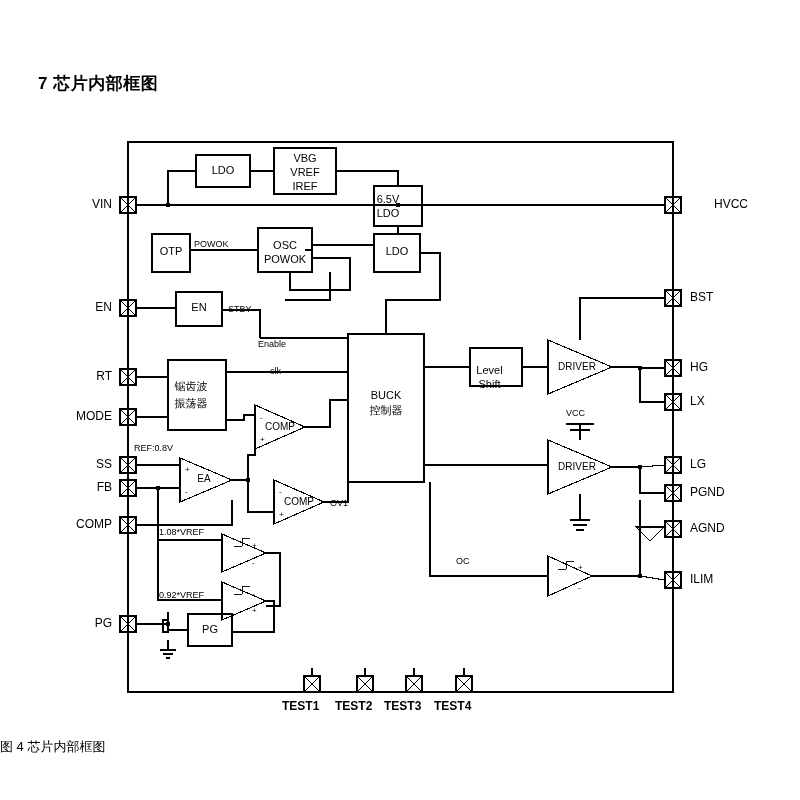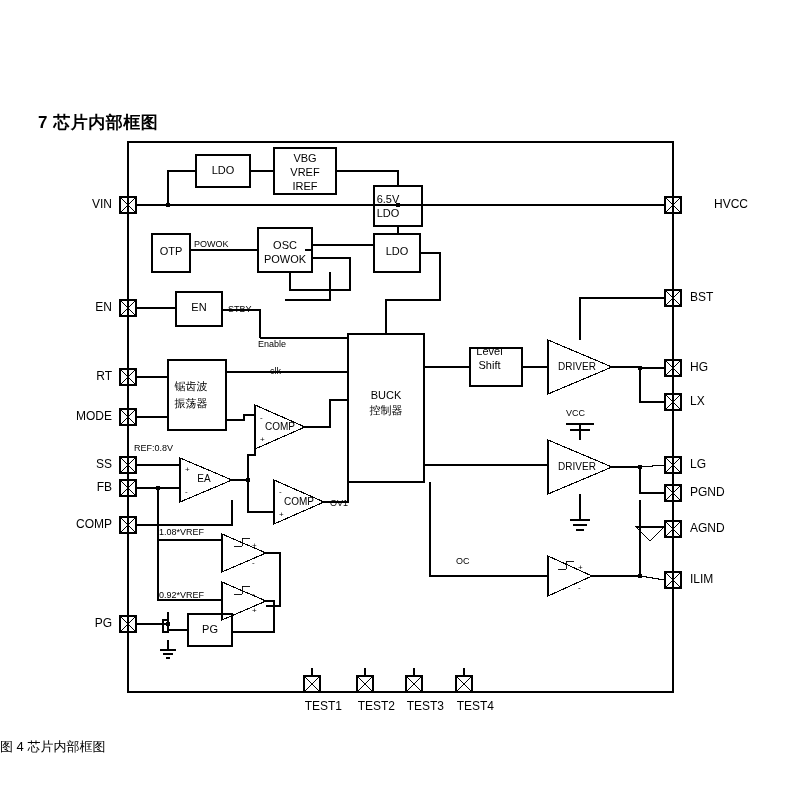--- a/index.html
+++ b/index.html
@@ -10,40 +10,39 @@
     color:#000;
     position:relative;
     overflow:hidden;
   }
   #page-title{
     position:absolute;
     left:38px; top:72px;
     font-size:17px;
     font-weight:bold;
     letter-spacing:0.5px;
-    margin-top:39px;
   }
   #caption{
     position:absolute;
     left:0; top:738px;
     width:656px;
     font-size:13px;
   }
   #diagram{
     position:absolute;
     left:0; top:0; width:800px; height:800px;
     pointer-events:none;
   }
   .lbl{
     position:absolute;
     font-size:11px;
     white-space:nowrap;
     line-height:1.15;
   }
-  .lbl.c{text-align:right;}
+  .lbl.c{text-align:left;font-weight:bold;}
   .lbl.r{text-align:right;}
   .pin-label{font-size:12px;}
   .blk-label{font-size:11px;text-align:center;}
   .small{font-size:9px;}
 </style>
 </head>
 <body>
 
 <div id="page-title">7 芯片内部框图</div>
 
@@ -234,21 +233,21 @@
 
 <div class="lbl blk-label" style="left:196px;top:164px;width:54px;"><span>LDO</span></div>
 <div class="lbl blk-label" style="left:274px;top:152px;width:62px;line-height:1.25;">VBG<br>VREF<br>IREF</div>
 <div class="lbl blk-label" style="left:374px;top:192px;width:28px;line-height:1.3;">6.5V<br>LDO</div>
 <div class="lbl blk-label" style="left:152px;top:245px;width:38px;"><span>OTP</span></div>
 <div class="lbl blk-label" style="left:258px;top:238px;width:54px;line-height:1.3;">OSC<br>POWOK</div>
 <div class="lbl blk-label" style="left:374px;top:245px;width:46px;"><span>LDO</span></div>
 <div class="lbl blk-label" style="left:176px;top:301px;width:46px;"><span>EN</span></div>
 <div class="lbl blk-label" style="left:168px;top:378px;width:46px;line-height:1.5;">锯齿波<br>振荡器</div>
 <div class="lbl blk-label" style="left:348px;top:388px;width:76px;line-height:1.4;">BUCK<br>控制器</div>
-<div class="lbl blk-label" style="left:470px;top:344px;width:39px;line-height:1.3;">Level<br>Shift</div>
+<div class="lbl blk-label" style="left:470px;top:363px;width:39px;line-height:1.3;">Level<br>Shift</div>
 <div class="lbl blk-label" style="left:188px;top:623px;width:44px;"><span>PG</span></div>
 
 <div class="lbl blk-label" style="left:553px;top:361px;width:48px;font-size:10px;">DRIVER</div>
 <div class="lbl blk-label" style="left:553px;top:461px;width:48px;font-size:10px;">DRIVER</div>
 <div class="lbl blk-label" style="left:259px;top:421px;width:42px;font-size:10px;">COMP</div>
 <div class="lbl blk-label" style="left:186px;top:473px;width:36px;font-size:10px;">EA</div>
 <div class="lbl blk-label" style="left:278px;top:496px;width:42px;font-size:10px;">COMP</div>
 
 <div class="lbl small" style="left:194px;top:239px;">POWOK</div>
 <div class="lbl small" style="left:228px;top:304px;">STBY</div>

